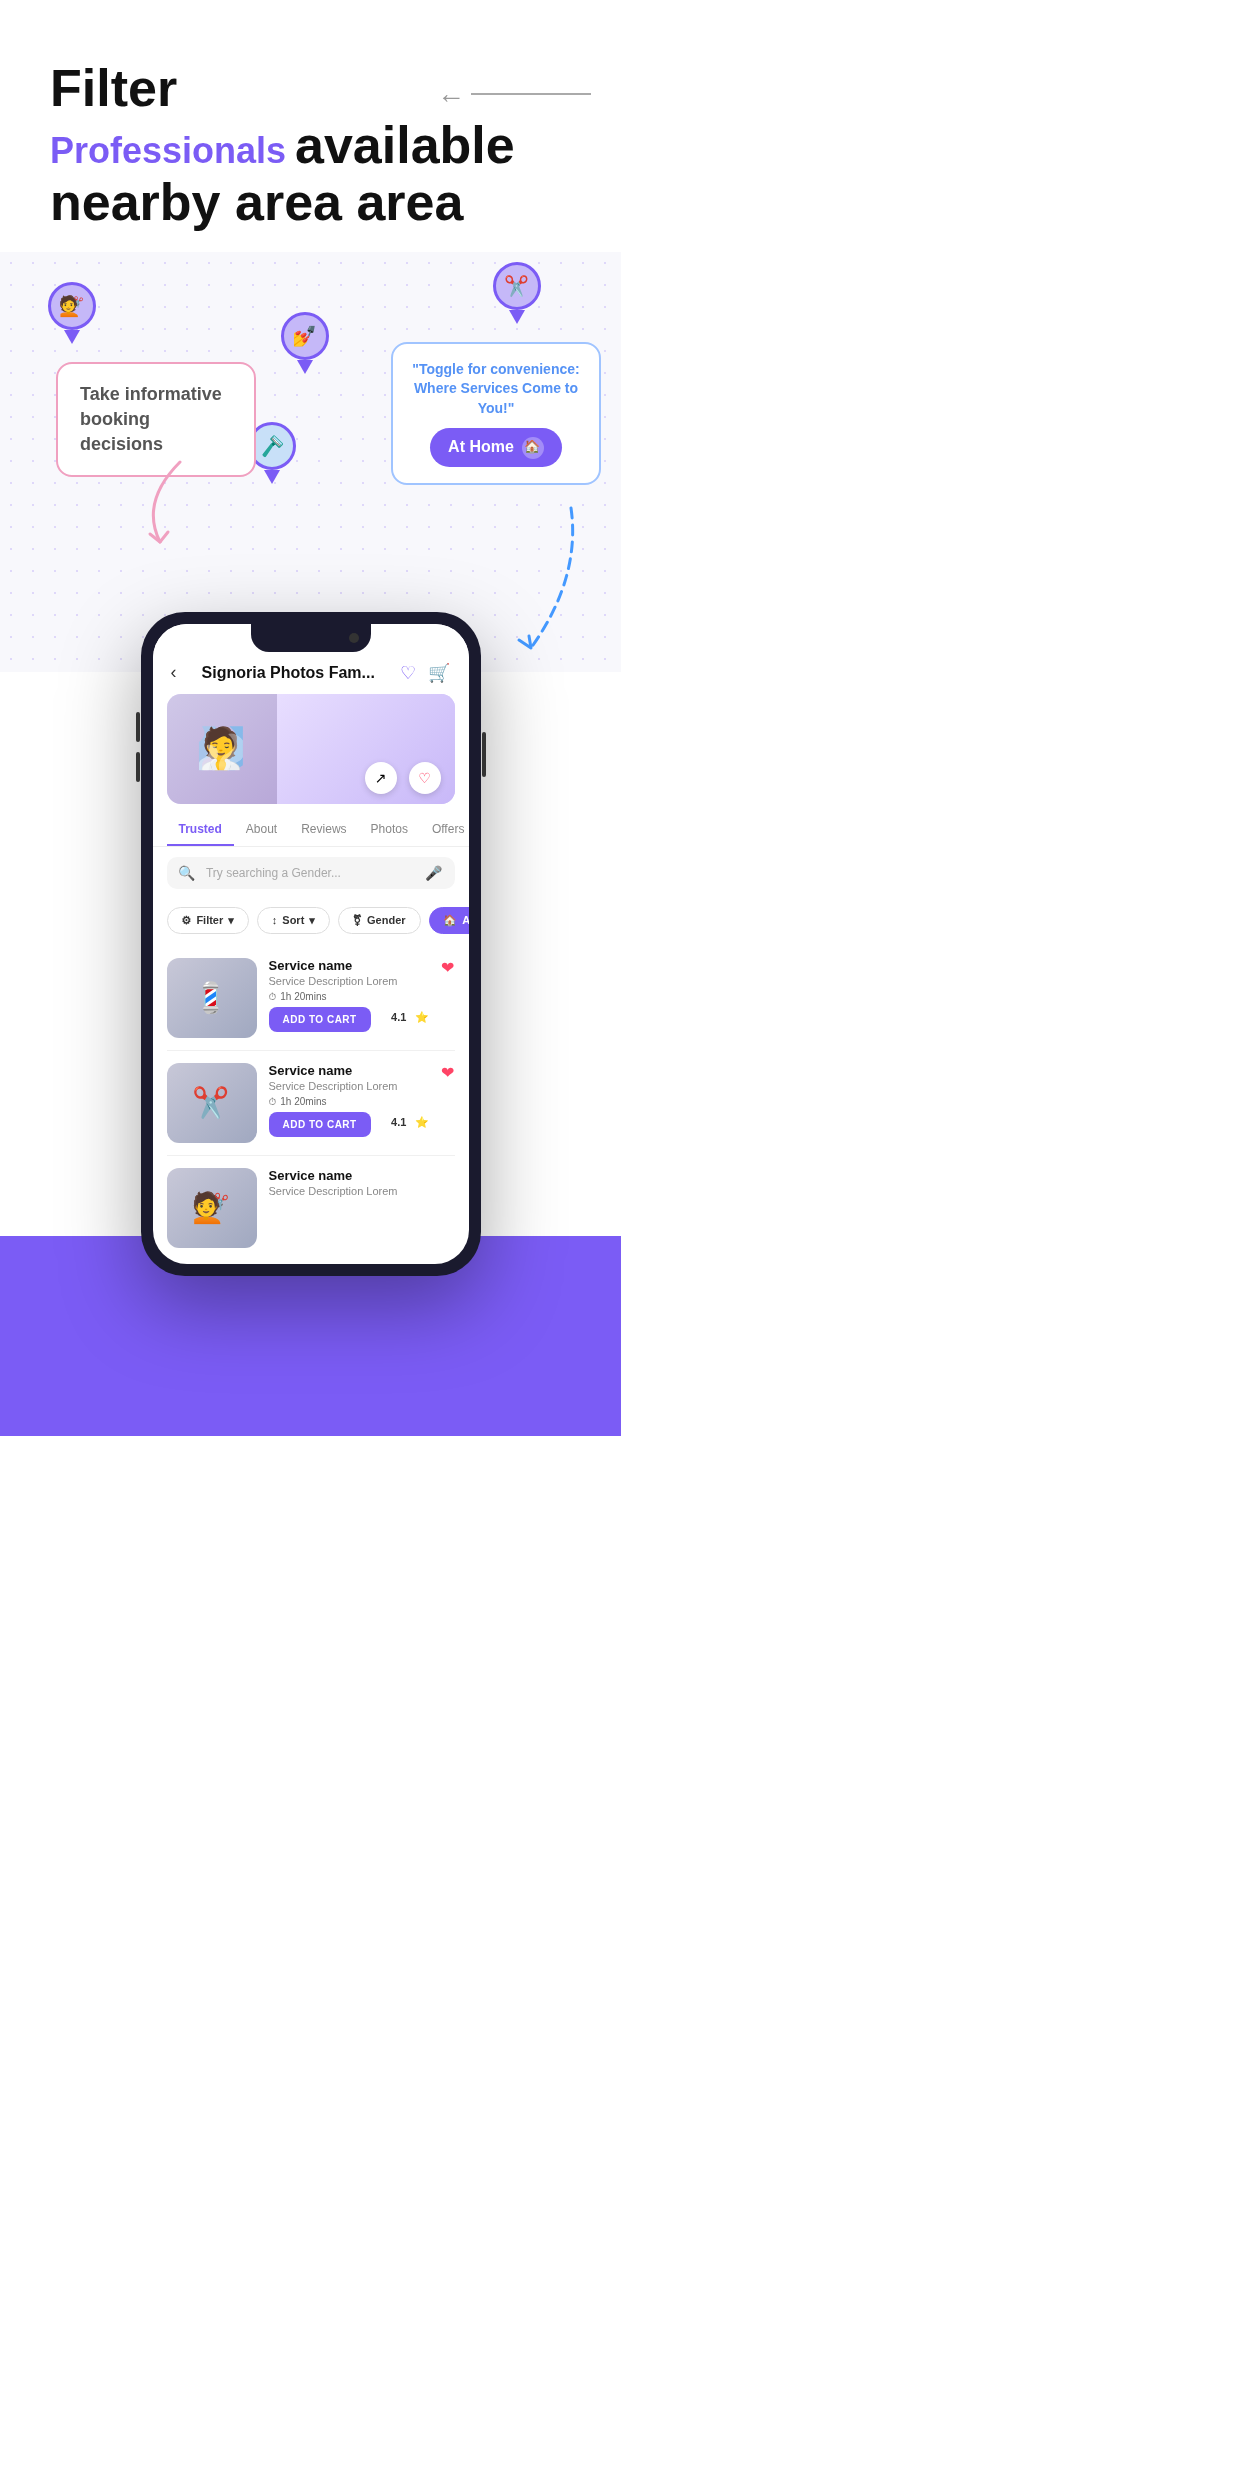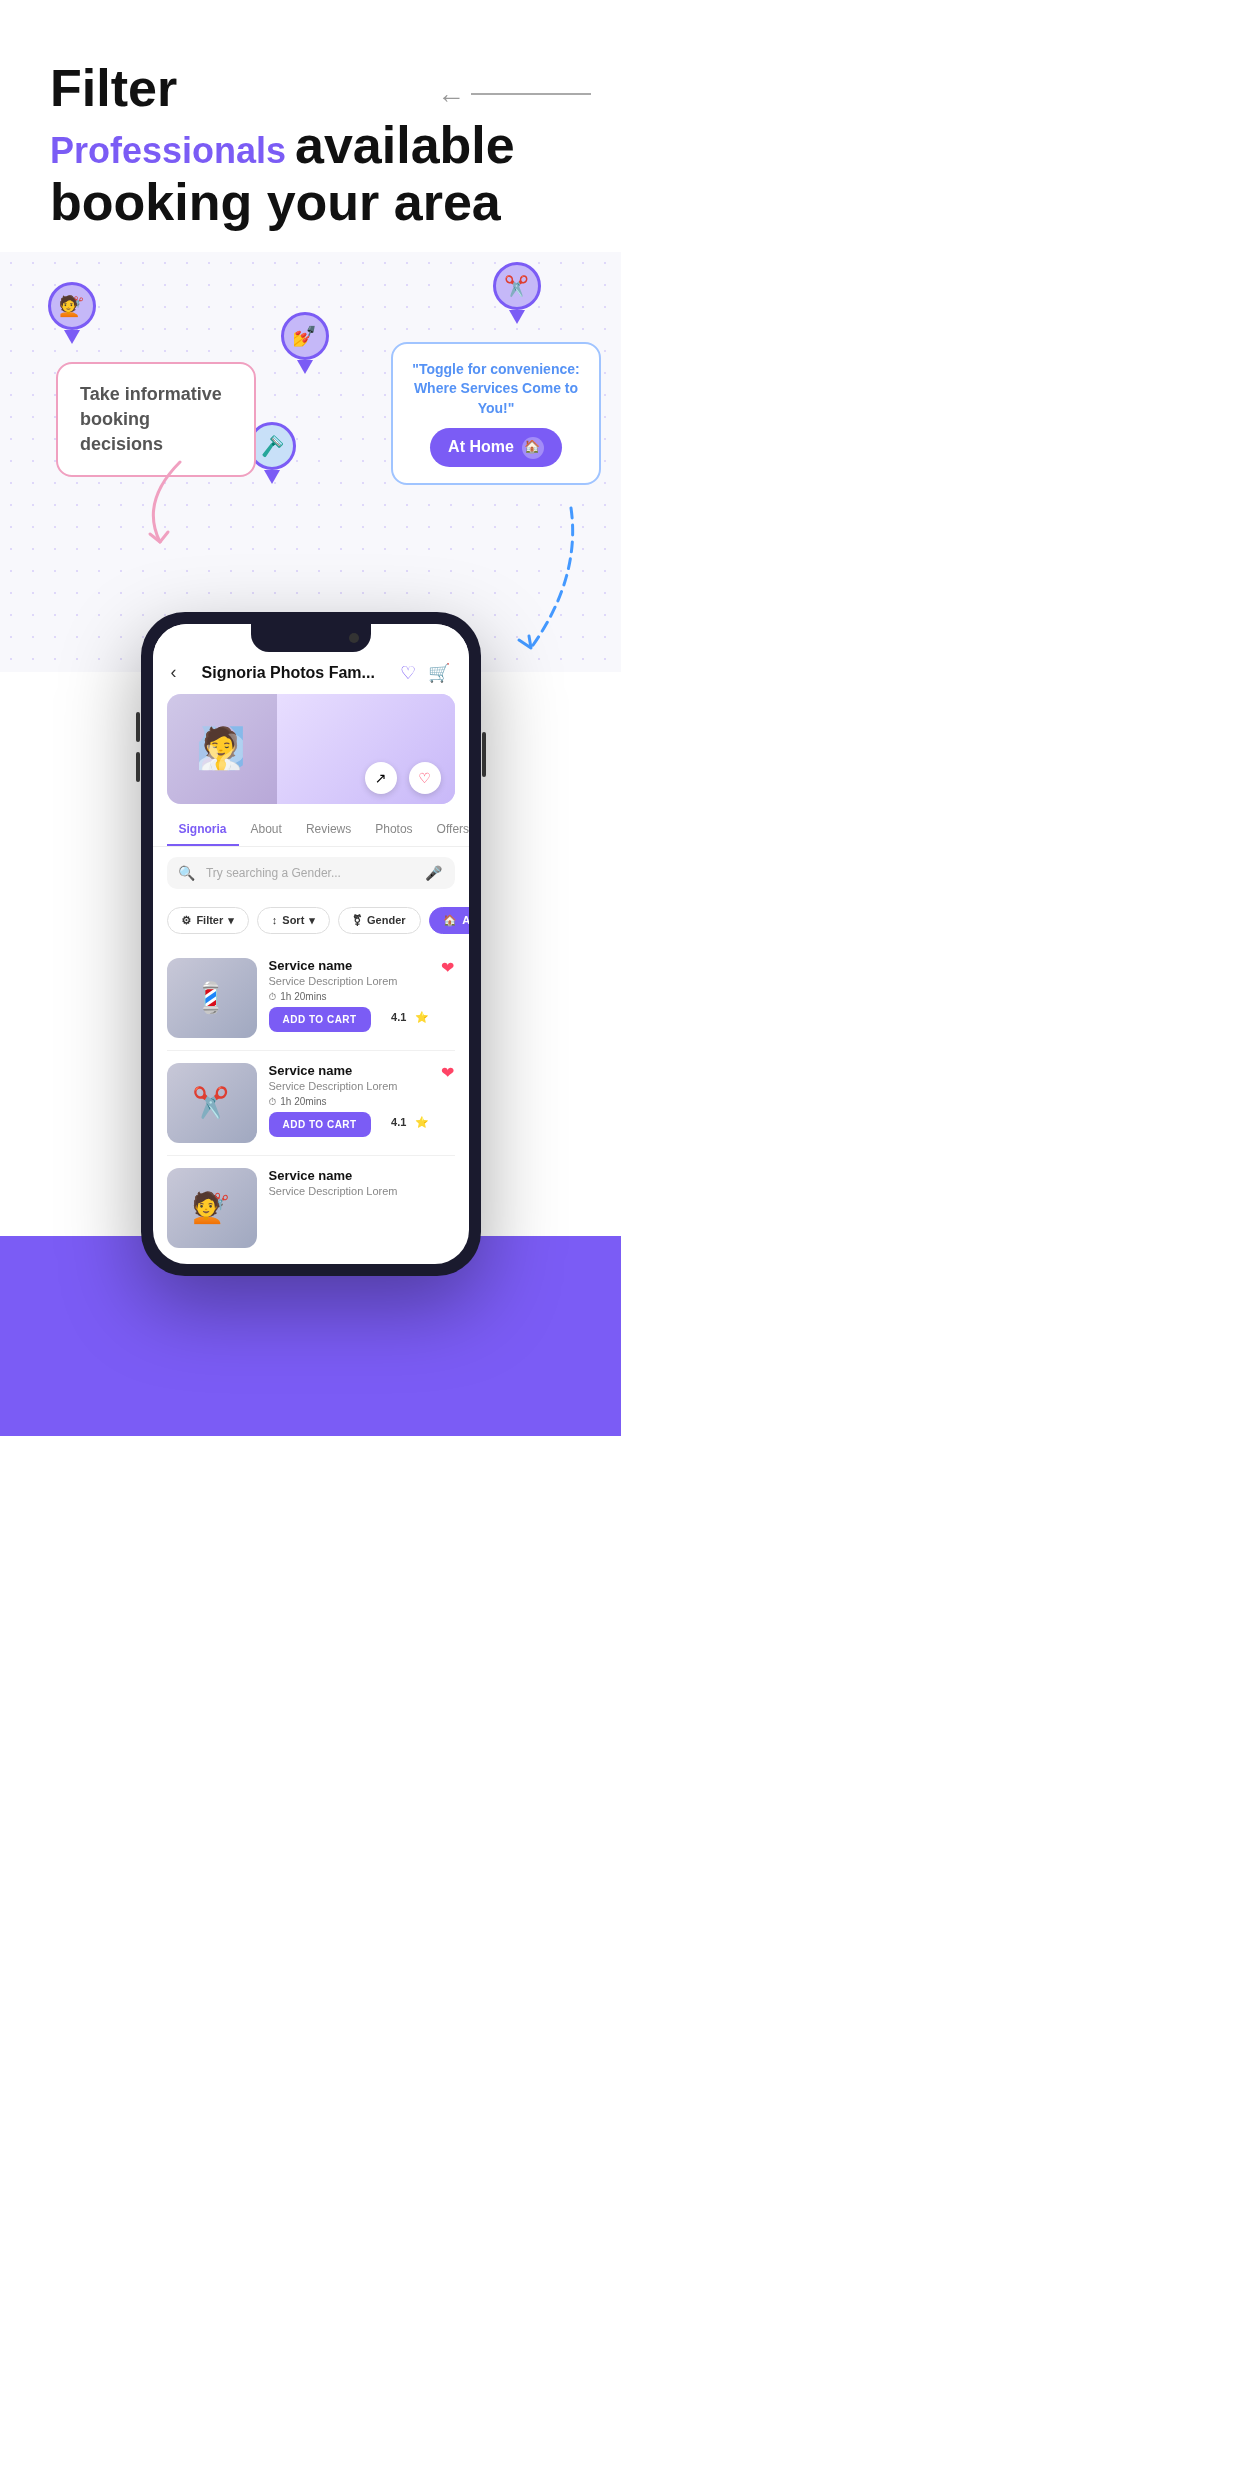--- a/index.html
+++ b/index.html
@@ -458,21 +458,21 @@
 <body>
 
 <div class="header-section">
   <div class="arrow-line">←</div>
   <h1>
     <span class="title-trusted">Filter</span>
     <br>
     <span class="title-professionals">Professionals</span>
     <span class="title-available"> <span>available</span></span>
     <br>
-    <span class="title-trusted">booking your area</span>
+    <span class="title-trusted">nearby area area</span>
   </h1>
 </div>
 
 <div class="map-section">
   <div class="dot-grid"></div>
 
   <div class="pin pin-1">
     <div class="pin-avatar">💇</div>
     <div class="pin-tip"></div>
   </div>
@@ -540,21 +540,21 @@
       <div class="service-banner">
         <div class="service-banner-img">🧖</div>
         <div style="flex:1; background: linear-gradient(135deg, #e8deff, #c8b8f8);"></div>
         <div class="service-banner-actions">
           <div class="banner-action-btn">↗</div>
           <div class="banner-action-btn" style="color:#ff4466;">♡</div>
         </div>
       </div>
 
       <div class="phone-tabs">
-        <div class="phone-tab active">Signoria</div>
+        <div class="phone-tab active">Trusted</div>
         <div class="phone-tab">About</div>
         <div class="phone-tab">Reviews</div>
         <div class="phone-tab">Photos</div>
         <div class="phone-tab">Offers</div>
       </div>
 
       <div class="phone-search">
         <span class="search-icon-sm">🔍</span>
         <span class="search-placeholder">Try searching a Gender...</span>
         <span class="mic-icon">🎤</span>

